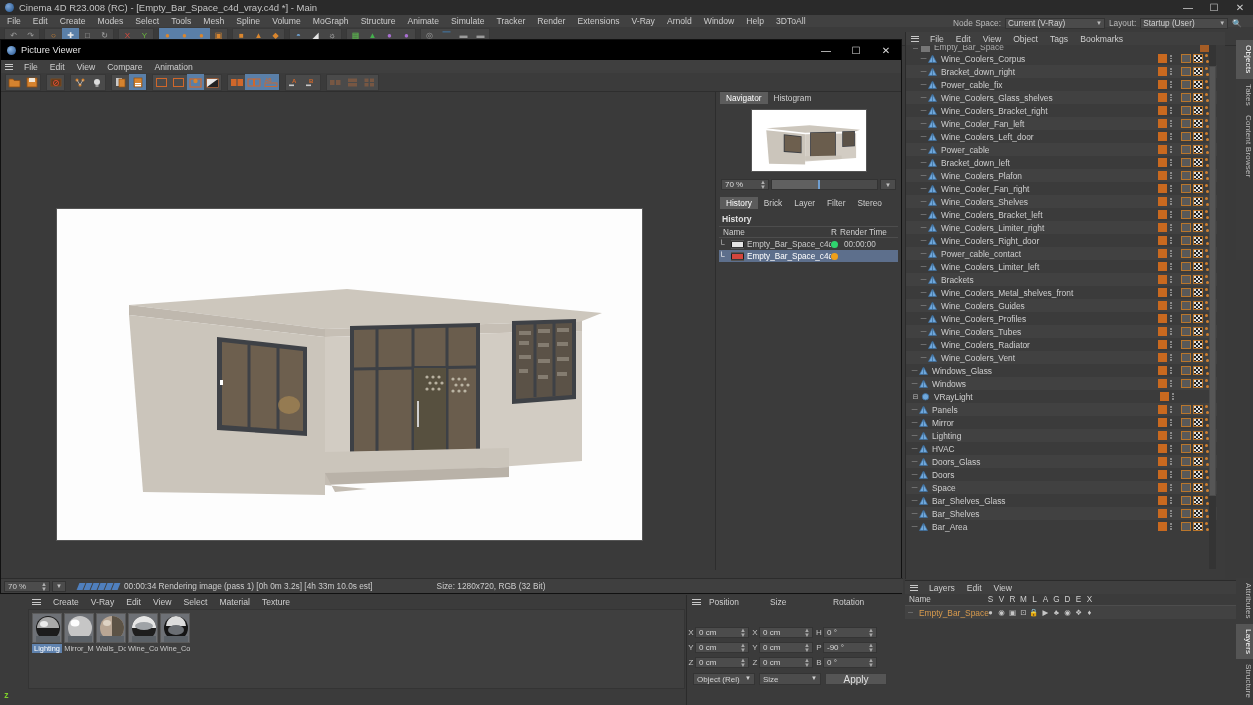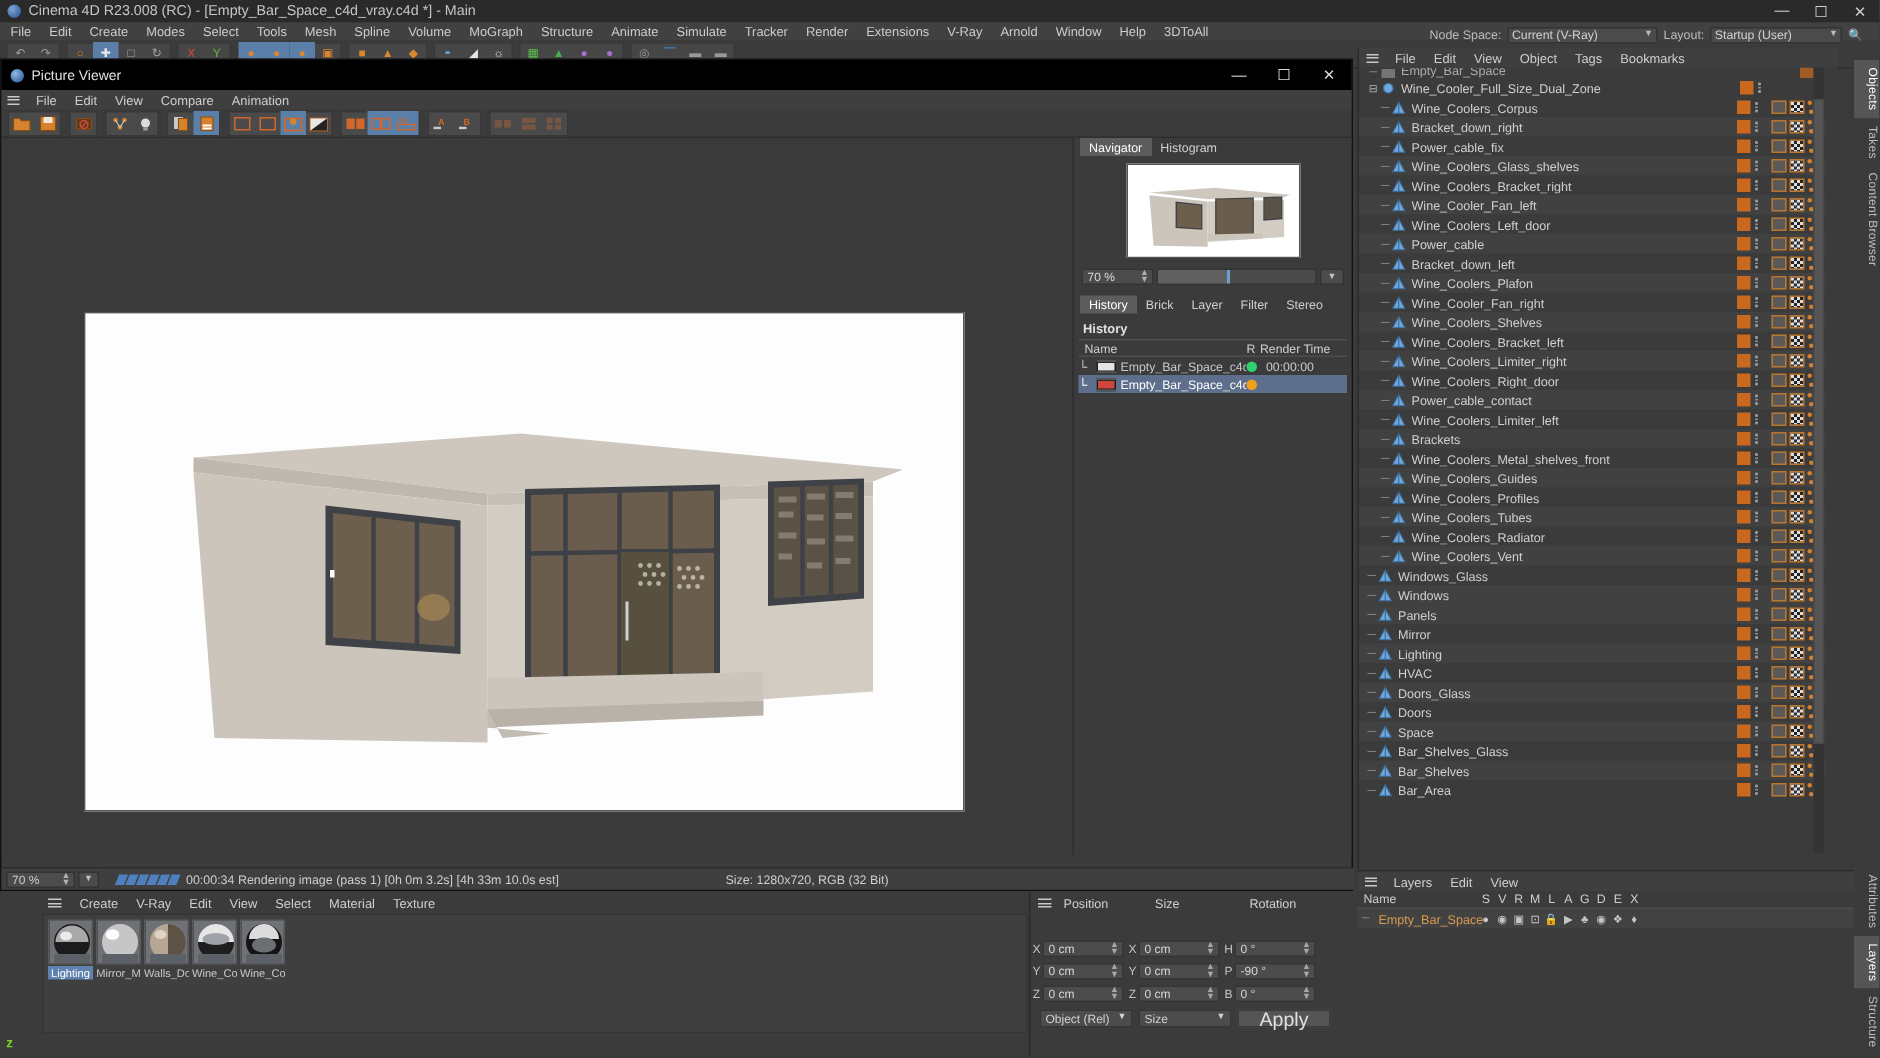--- a/index.html
+++ b/index.html
@@ -193,21 +193,21 @@
   #pv-zoom-field {
     width:46px; height:11px; margin-left:3px; background:#4c4c4c;
     border:1px solid #333; display:flex; align-items:center; padding-left:3px;
     position:relative; font-size:8px;
   }
   #pv-zoom-field .spin { position:absolute; right:2px; top:0; font-size:6px;
                          line-height:5px; color:#b0b0b0; }
   #pv-prog { display:flex; align-items:center; margin-left:12px; gap:1px; }
   #pv-prog .bar { width:6px; height:7px; background:#4f7fbd; transform:skewX(-22deg); }
   #pv-statustext { margin-left:5px; white-space:nowrap; }
-  #pv-sizetext { margin-left:111px; white-space:nowrap; }
+  #pv-sizetext { margin-left:64px; white-space:nowrap; }
   #om-panel {
     left:905px; top:32px; width:320px; height:547px;
     background:#3b3b3b; border-left:1px solid #2b2b2b;
   }
   #om-menubar { height:13px; display:flex; align-items:center;
                 background:#3f3f3f; }
   #om-menubar .hamb { margin:0 5px 0 5px; display:flex; flex-direction:column;
                       gap:1.5px; }
   #om-menubar .hamb i { display:block; width:8px; height:1px; background:#c9c9c9; }
   #om-menubar .mi { padding:0 6px; font-size:8.6px; color:#cfcfcf; }
@@ -346,21 +346,21 @@
            padding-left:3px; position:relative; flex:0 0 auto; margin-right:2px; }
   .co-in .spin { position:absolute; right:2px; top:0; font-size:6px;
                  line-height:5px; color:#a8a8a8; }
   #co-btn-row { display:flex; align-items:center; margin-top:4px; gap:4px;
                 padding-left:6px; }
   .co-sel { height:12px; background:#4c4c4c; border:1px solid #343434;
             font-size:8px; color:#d2d2d2; display:flex; align-items:center;
             padding:0 3px; position:relative; }
   .co-sel .car { position:absolute; right:3px; top:1px; font-size:6px; }
   #co-apply { width:62px; height:12px; background:#555; border:1px solid #3a3a3a;
-              font-size:13px; color:#e0e0e0; display:flex; align-items:center;
+              font-size:10px; color:#e0e0e0; display:flex; align-items:center;
               justify-content:center; }
 </style>
 </head>
 <body>
 
 <div id="app-titlebar" class="abs">
   <span class="c4d-logo"></span>
   <span id="app-title-text">Cinema 4D R23.008 (RC) - [Empty_Bar_Space_c4d_vray.c4d *] - Main</span>
   <div id="app-win-controls">
     <div class="wb">—</div>
@@ -872,684 +872,684 @@
         <span class="om-right">
           <span class="mat-chip"></span>
           <span class="dots3">
             <i></i>
             <i></i>
             <i></i>
           </span>
         </span>
       </div>
       <div class="om-row">
+        <span class="pad" style="width:14px"></span>
+        <span class="dash">─</span>
+        <span class="om-icon"><svg width="11" height="10" viewBox="0 0 11 10">
+            <polygon points="5.5,1 9.5,8.5 1.5,8.5" fill="#6fa8dc" stroke="#3d6f9e" stroke-width="0.7"></polygon>
+            <line x1="5.5" y1="1" x2="5.5" y2="8.5" stroke="#2d5a84" stroke-width="0.6"></line>
+          </svg></span>
+        <span class="lbl">Wine_Coolers_Corpus</span>
+        <span class="om-right">
+          <span class="mat-chip"></span>
+          <span class="dots3">
+            <i></i>
+            <i></i>
+            <i></i>
+          </span>
+          <span style="width:4px"></span>
+          <span class="tag-sq"></span>
+          <span class="tag-chk"></span>
+          <span class="tag-dots">
+            <i style="left:0;top:0"></i>
+            <i style="left:4px;top:3px"></i>
+            <i style="left:1px;top:6px"></i>
+          </span>
+        </span>
+      </div>
+      <div class="om-row alt">
+        <span class="pad" style="width:14px"></span>
+        <span class="dash">─</span>
+        <span class="om-icon"><svg width="11" height="10" viewBox="0 0 11 10">
+            <polygon points="5.5,1 9.5,8.5 1.5,8.5" fill="#6fa8dc" stroke="#3d6f9e" stroke-width="0.7"></polygon>
+            <line x1="5.5" y1="1" x2="5.5" y2="8.5" stroke="#2d5a84" stroke-width="0.6"></line>
+          </svg></span>
+        <span class="lbl">Bracket_down_right</span>
+        <span class="om-right">
+          <span class="mat-chip"></span>
+          <span class="dots3">
+            <i></i>
+            <i></i>
+            <i></i>
+          </span>
+          <span style="width:4px"></span>
+          <span class="tag-sq"></span>
+          <span class="tag-chk"></span>
+          <span class="tag-dots">
+            <i style="left:0;top:0"></i>
+            <i style="left:4px;top:3px"></i>
+            <i style="left:1px;top:6px"></i>
+          </span>
+        </span>
+      </div>
+      <div class="om-row">
+        <span class="pad" style="width:14px"></span>
+        <span class="dash">─</span>
+        <span class="om-icon"><svg width="11" height="10" viewBox="0 0 11 10">
+            <polygon points="5.5,1 9.5,8.5 1.5,8.5" fill="#6fa8dc" stroke="#3d6f9e" stroke-width="0.7"></polygon>
+            <line x1="5.5" y1="1" x2="5.5" y2="8.5" stroke="#2d5a84" stroke-width="0.6"></line>
+          </svg></span>
+        <span class="lbl">Power_cable_fix</span>
+        <span class="om-right">
+          <span class="mat-chip"></span>
+          <span class="dots3">
+            <i></i>
+            <i></i>
+            <i></i>
+          </span>
+          <span style="width:4px"></span>
+          <span class="tag-sq"></span>
+          <span class="tag-chk"></span>
+          <span class="tag-dots">
+            <i style="left:0;top:0"></i>
+            <i style="left:4px;top:3px"></i>
+            <i style="left:1px;top:6px"></i>
+          </span>
+        </span>
+      </div>
+      <div class="om-row alt">
+        <span class="pad" style="width:14px"></span>
+        <span class="dash">─</span>
+        <span class="om-icon"><svg width="11" height="10" viewBox="0 0 11 10">
+            <polygon points="5.5,1 9.5,8.5 1.5,8.5" fill="#6fa8dc" stroke="#3d6f9e" stroke-width="0.7"></polygon>
+            <line x1="5.5" y1="1" x2="5.5" y2="8.5" stroke="#2d5a84" stroke-width="0.6"></line>
+          </svg></span>
+        <span class="lbl">Wine_Coolers_Glass_shelves</span>
+        <span class="om-right">
+          <span class="mat-chip"></span>
+          <span class="dots3">
+            <i></i>
+            <i></i>
+            <i></i>
+          </span>
+          <span style="width:4px"></span>
+          <span class="tag-sq"></span>
+          <span class="tag-chk"></span>
+          <span class="tag-dots">
+            <i style="left:0;top:0"></i>
+            <i style="left:4px;top:3px"></i>
+            <i style="left:1px;top:6px"></i>
+          </span>
+        </span>
+      </div>
+      <div class="om-row">
+        <span class="pad" style="width:14px"></span>
+        <span class="dash">─</span>
+        <span class="om-icon"><svg width="11" height="10" viewBox="0 0 11 10">
+            <polygon points="5.5,1 9.5,8.5 1.5,8.5" fill="#6fa8dc" stroke="#3d6f9e" stroke-width="0.7"></polygon>
+            <line x1="5.5" y1="1" x2="5.5" y2="8.5" stroke="#2d5a84" stroke-width="0.6"></line>
+          </svg></span>
+        <span class="lbl">Wine_Coolers_Bracket_right</span>
+        <span class="om-right">
+          <span class="mat-chip"></span>
+          <span class="dots3">
+            <i></i>
+            <i></i>
+            <i></i>
+          </span>
+          <span style="width:4px"></span>
+          <span class="tag-sq"></span>
+          <span class="tag-chk"></span>
+          <span class="tag-dots">
+            <i style="left:0;top:0"></i>
+            <i style="left:4px;top:3px"></i>
+            <i style="left:1px;top:6px"></i>
+          </span>
+        </span>
+      </div>
+      <div class="om-row alt">
+        <span class="pad" style="width:14px"></span>
+        <span class="dash">─</span>
+        <span class="om-icon"><svg width="11" height="10" viewBox="0 0 11 10">
+            <polygon points="5.5,1 9.5,8.5 1.5,8.5" fill="#6fa8dc" stroke="#3d6f9e" stroke-width="0.7"></polygon>
+            <line x1="5.5" y1="1" x2="5.5" y2="8.5" stroke="#2d5a84" stroke-width="0.6"></line>
+          </svg></span>
+        <span class="lbl">Wine_Cooler_Fan_left</span>
+        <span class="om-right">
+          <span class="mat-chip"></span>
+          <span class="dots3">
+            <i></i>
+            <i></i>
+            <i></i>
+          </span>
+          <span style="width:4px"></span>
+          <span class="tag-sq"></span>
+          <span class="tag-chk"></span>
+          <span class="tag-dots">
+            <i style="left:0;top:0"></i>
+            <i style="left:4px;top:3px"></i>
+            <i style="left:1px;top:6px"></i>
+          </span>
+        </span>
+      </div>
+      <div class="om-row">
+        <span class="pad" style="width:14px"></span>
+        <span class="dash">─</span>
+        <span class="om-icon"><svg width="11" height="10" viewBox="0 0 11 10">
+            <polygon points="5.5,1 9.5,8.5 1.5,8.5" fill="#6fa8dc" stroke="#3d6f9e" stroke-width="0.7"></polygon>
+            <line x1="5.5" y1="1" x2="5.5" y2="8.5" stroke="#2d5a84" stroke-width="0.6"></line>
+          </svg></span>
+        <span class="lbl">Wine_Coolers_Left_door</span>
+        <span class="om-right">
+          <span class="mat-chip"></span>
+          <span class="dots3">
+            <i></i>
+            <i></i>
+            <i></i>
+          </span>
+          <span style="width:4px"></span>
+          <span class="tag-sq"></span>
+          <span class="tag-chk"></span>
+          <span class="tag-dots">
+            <i style="left:0;top:0"></i>
+            <i style="left:4px;top:3px"></i>
+            <i style="left:1px;top:6px"></i>
+          </span>
+        </span>
+      </div>
+      <div class="om-row alt">
+        <span class="pad" style="width:14px"></span>
+        <span class="dash">─</span>
+        <span class="om-icon"><svg width="11" height="10" viewBox="0 0 11 10">
+            <polygon points="5.5,1 9.5,8.5 1.5,8.5" fill="#6fa8dc" stroke="#3d6f9e" stroke-width="0.7"></polygon>
+            <line x1="5.5" y1="1" x2="5.5" y2="8.5" stroke="#2d5a84" stroke-width="0.6"></line>
+          </svg></span>
+        <span class="lbl">Power_cable</span>
+        <span class="om-right">
+          <span class="mat-chip"></span>
+          <span class="dots3">
+            <i></i>
+            <i></i>
+            <i></i>
+          </span>
+          <span style="width:4px"></span>
+          <span class="tag-sq"></span>
+          <span class="tag-chk"></span>
+          <span class="tag-dots">
+            <i style="left:0;top:0"></i>
+            <i style="left:4px;top:3px"></i>
+            <i style="left:1px;top:6px"></i>
+          </span>
+        </span>
+      </div>
+      <div class="om-row">
+        <span class="pad" style="width:14px"></span>
+        <span class="dash">─</span>
+        <span class="om-icon"><svg width="11" height="10" viewBox="0 0 11 10">
+            <polygon points="5.5,1 9.5,8.5 1.5,8.5" fill="#6fa8dc" stroke="#3d6f9e" stroke-width="0.7"></polygon>
+            <line x1="5.5" y1="1" x2="5.5" y2="8.5" stroke="#2d5a84" stroke-width="0.6"></line>
+          </svg></span>
+        <span class="lbl">Bracket_down_left</span>
+        <span class="om-right">
+          <span class="mat-chip"></span>
+          <span class="dots3">
+            <i></i>
+            <i></i>
+            <i></i>
+          </span>
+          <span style="width:4px"></span>
+          <span class="tag-sq"></span>
+          <span class="tag-chk"></span>
+          <span class="tag-dots">
+            <i style="left:0;top:0"></i>
+            <i style="left:4px;top:3px"></i>
+            <i style="left:1px;top:6px"></i>
+          </span>
+        </span>
+      </div>
+      <div class="om-row alt">
+        <span class="pad" style="width:14px"></span>
+        <span class="dash">─</span>
+        <span class="om-icon"><svg width="11" height="10" viewBox="0 0 11 10">
+            <polygon points="5.5,1 9.5,8.5 1.5,8.5" fill="#6fa8dc" stroke="#3d6f9e" stroke-width="0.7"></polygon>
+            <line x1="5.5" y1="1" x2="5.5" y2="8.5" stroke="#2d5a84" stroke-width="0.6"></line>
+          </svg></span>
+        <span class="lbl">Wine_Coolers_Plafon</span>
+        <span class="om-right">
+          <span class="mat-chip"></span>
+          <span class="dots3">
+            <i></i>
+            <i></i>
+            <i></i>
+          </span>
+          <span style="width:4px"></span>
+          <span class="tag-sq"></span>
+          <span class="tag-chk"></span>
+          <span class="tag-dots">
+            <i style="left:0;top:0"></i>
+            <i style="left:4px;top:3px"></i>
+            <i style="left:1px;top:6px"></i>
+          </span>
+        </span>
+      </div>
+      <div class="om-row">
+        <span class="pad" style="width:14px"></span>
+        <span class="dash">─</span>
+        <span class="om-icon"><svg width="11" height="10" viewBox="0 0 11 10">
+            <polygon points="5.5,1 9.5,8.5 1.5,8.5" fill="#6fa8dc" stroke="#3d6f9e" stroke-width="0.7"></polygon>
+            <line x1="5.5" y1="1" x2="5.5" y2="8.5" stroke="#2d5a84" stroke-width="0.6"></line>
+          </svg></span>
+        <span class="lbl">Wine_Cooler_Fan_right</span>
+        <span class="om-right">
+          <span class="mat-chip"></span>
+          <span class="dots3">
+            <i></i>
+            <i></i>
+            <i></i>
+          </span>
+          <span style="width:4px"></span>
+          <span class="tag-sq"></span>
+          <span class="tag-chk"></span>
+          <span class="tag-dots">
+            <i style="left:0;top:0"></i>
+            <i style="left:4px;top:3px"></i>
+            <i style="left:1px;top:6px"></i>
+          </span>
+        </span>
+      </div>
+      <div class="om-row alt">
+        <span class="pad" style="width:14px"></span>
+        <span class="dash">─</span>
+        <span class="om-icon"><svg width="11" height="10" viewBox="0 0 11 10">
+            <polygon points="5.5,1 9.5,8.5 1.5,8.5" fill="#6fa8dc" stroke="#3d6f9e" stroke-width="0.7"></polygon>
+            <line x1="5.5" y1="1" x2="5.5" y2="8.5" stroke="#2d5a84" stroke-width="0.6"></line>
+          </svg></span>
+        <span class="lbl">Wine_Coolers_Shelves</span>
+        <span class="om-right">
+          <span class="mat-chip"></span>
+          <span class="dots3">
+            <i></i>
+            <i></i>
+            <i></i>
+          </span>
+          <span style="width:4px"></span>
+          <span class="tag-sq"></span>
+          <span class="tag-chk"></span>
+          <span class="tag-dots">
+            <i style="left:0;top:0"></i>
+            <i style="left:4px;top:3px"></i>
+            <i style="left:1px;top:6px"></i>
+          </span>
+        </span>
+      </div>
+      <div class="om-row">
+        <span class="pad" style="width:14px"></span>
+        <span class="dash">─</span>
+        <span class="om-icon"><svg width="11" height="10" viewBox="0 0 11 10">
+            <polygon points="5.5,1 9.5,8.5 1.5,8.5" fill="#6fa8dc" stroke="#3d6f9e" stroke-width="0.7"></polygon>
+            <line x1="5.5" y1="1" x2="5.5" y2="8.5" stroke="#2d5a84" stroke-width="0.6"></line>
+          </svg></span>
+        <span class="lbl">Wine_Coolers_Bracket_left</span>
+        <span class="om-right">
+          <span class="mat-chip"></span>
+          <span class="dots3">
+            <i></i>
+            <i></i>
+            <i></i>
+          </span>
+          <span style="width:4px"></span>
+          <span class="tag-sq"></span>
+          <span class="tag-chk"></span>
+          <span class="tag-dots">
+            <i style="left:0;top:0"></i>
+            <i style="left:4px;top:3px"></i>
+            <i style="left:1px;top:6px"></i>
+          </span>
+        </span>
+      </div>
+      <div class="om-row alt">
+        <span class="pad" style="width:14px"></span>
+        <span class="dash">─</span>
+        <span class="om-icon"><svg width="11" height="10" viewBox="0 0 11 10">
+            <polygon points="5.5,1 9.5,8.5 1.5,8.5" fill="#6fa8dc" stroke="#3d6f9e" stroke-width="0.7"></polygon>
+            <line x1="5.5" y1="1" x2="5.5" y2="8.5" stroke="#2d5a84" stroke-width="0.6"></line>
+          </svg></span>
+        <span class="lbl">Wine_Coolers_Limiter_right</span>
+        <span class="om-right">
+          <span class="mat-chip"></span>
+          <span class="dots3">
+            <i></i>
+            <i></i>
+            <i></i>
+          </span>
+          <span style="width:4px"></span>
+          <span class="tag-sq"></span>
+          <span class="tag-chk"></span>
+          <span class="tag-dots">
+            <i style="left:0;top:0"></i>
+            <i style="left:4px;top:3px"></i>
+            <i style="left:1px;top:6px"></i>
+          </span>
+        </span>
+      </div>
+      <div class="om-row">
+        <span class="pad" style="width:14px"></span>
+        <span class="dash">─</span>
+        <span class="om-icon"><svg width="11" height="10" viewBox="0 0 11 10">
+            <polygon points="5.5,1 9.5,8.5 1.5,8.5" fill="#6fa8dc" stroke="#3d6f9e" stroke-width="0.7"></polygon>
+            <line x1="5.5" y1="1" x2="5.5" y2="8.5" stroke="#2d5a84" stroke-width="0.6"></line>
+          </svg></span>
+        <span class="lbl">Wine_Coolers_Right_door</span>
+        <span class="om-right">
+          <span class="mat-chip"></span>
+          <span class="dots3">
+            <i></i>
+            <i></i>
+            <i></i>
+          </span>
+          <span style="width:4px"></span>
+          <span class="tag-sq"></span>
+          <span class="tag-chk"></span>
+          <span class="tag-dots">
+            <i style="left:0;top:0"></i>
+            <i style="left:4px;top:3px"></i>
+            <i style="left:1px;top:6px"></i>
+          </span>
+        </span>
+      </div>
+      <div class="om-row alt">
+        <span class="pad" style="width:14px"></span>
+        <span class="dash">─</span>
+        <span class="om-icon"><svg width="11" height="10" viewBox="0 0 11 10">
+            <polygon points="5.5,1 9.5,8.5 1.5,8.5" fill="#6fa8dc" stroke="#3d6f9e" stroke-width="0.7"></polygon>
+            <line x1="5.5" y1="1" x2="5.5" y2="8.5" stroke="#2d5a84" stroke-width="0.6"></line>
+          </svg></span>
+        <span class="lbl">Power_cable_contact</span>
+        <span class="om-right">
+          <span class="mat-chip"></span>
+          <span class="dots3">
+            <i></i>
+            <i></i>
+            <i></i>
+          </span>
+          <span style="width:4px"></span>
+          <span class="tag-sq"></span>
+          <span class="tag-chk"></span>
+          <span class="tag-dots">
+            <i style="left:0;top:0"></i>
+            <i style="left:4px;top:3px"></i>
+            <i style="left:1px;top:6px"></i>
+          </span>
+        </span>
+      </div>
+      <div class="om-row">
+        <span class="pad" style="width:14px"></span>
+        <span class="dash">─</span>
+        <span class="om-icon"><svg width="11" height="10" viewBox="0 0 11 10">
+            <polygon points="5.5,1 9.5,8.5 1.5,8.5" fill="#6fa8dc" stroke="#3d6f9e" stroke-width="0.7"></polygon>
+            <line x1="5.5" y1="1" x2="5.5" y2="8.5" stroke="#2d5a84" stroke-width="0.6"></line>
+          </svg></span>
+        <span class="lbl">Wine_Coolers_Limiter_left</span>
+        <span class="om-right">
+          <span class="mat-chip"></span>
+          <span class="dots3">
+            <i></i>
+            <i></i>
+            <i></i>
+          </span>
+          <span style="width:4px"></span>
+          <span class="tag-sq"></span>
+          <span class="tag-chk"></span>
+          <span class="tag-dots">
+            <i style="left:0;top:0"></i>
+            <i style="left:4px;top:3px"></i>
+            <i style="left:1px;top:6px"></i>
+          </span>
+        </span>
+      </div>
+      <div class="om-row alt">
+        <span class="pad" style="width:14px"></span>
+        <span class="dash">─</span>
+        <span class="om-icon"><svg width="11" height="10" viewBox="0 0 11 10">
+            <polygon points="5.5,1 9.5,8.5 1.5,8.5" fill="#6fa8dc" stroke="#3d6f9e" stroke-width="0.7"></polygon>
+            <line x1="5.5" y1="1" x2="5.5" y2="8.5" stroke="#2d5a84" stroke-width="0.6"></line>
+          </svg></span>
+        <span class="lbl">Brackets</span>
+        <span class="om-right">
+          <span class="mat-chip"></span>
+          <span class="dots3">
+            <i></i>
+            <i></i>
+            <i></i>
+          </span>
+          <span style="width:4px"></span>
+          <span class="tag-sq"></span>
+          <span class="tag-chk"></span>
+          <span class="tag-dots">
+            <i style="left:0;top:0"></i>
+            <i style="left:4px;top:3px"></i>
+            <i style="left:1px;top:6px"></i>
+          </span>
+        </span>
+      </div>
+      <div class="om-row">
+        <span class="pad" style="width:14px"></span>
+        <span class="dash">─</span>
+        <span class="om-icon"><svg width="11" height="10" viewBox="0 0 11 10">
+            <polygon points="5.5,1 9.5,8.5 1.5,8.5" fill="#6fa8dc" stroke="#3d6f9e" stroke-width="0.7"></polygon>
+            <line x1="5.5" y1="1" x2="5.5" y2="8.5" stroke="#2d5a84" stroke-width="0.6"></line>
+          </svg></span>
+        <span class="lbl">Wine_Coolers_Metal_shelves_front</span>
+        <span class="om-right">
+          <span class="mat-chip"></span>
+          <span class="dots3">
+            <i></i>
+            <i></i>
+            <i></i>
+          </span>
+          <span style="width:4px"></span>
+          <span class="tag-sq"></span>
+          <span class="tag-chk"></span>
+          <span class="tag-dots">
+            <i style="left:0;top:0"></i>
+            <i style="left:4px;top:3px"></i>
+            <i style="left:1px;top:6px"></i>
+          </span>
+        </span>
+      </div>
+      <div class="om-row alt">
+        <span class="pad" style="width:14px"></span>
+        <span class="dash">─</span>
+        <span class="om-icon"><svg width="11" height="10" viewBox="0 0 11 10">
+            <polygon points="5.5,1 9.5,8.5 1.5,8.5" fill="#6fa8dc" stroke="#3d6f9e" stroke-width="0.7"></polygon>
+            <line x1="5.5" y1="1" x2="5.5" y2="8.5" stroke="#2d5a84" stroke-width="0.6"></line>
+          </svg></span>
+        <span class="lbl">Wine_Coolers_Guides</span>
+        <span class="om-right">
+          <span class="mat-chip"></span>
+          <span class="dots3">
+            <i></i>
+            <i></i>
+            <i></i>
+          </span>
+          <span style="width:4px"></span>
+          <span class="tag-sq"></span>
+          <span class="tag-chk"></span>
+          <span class="tag-dots">
+            <i style="left:0;top:0"></i>
+            <i style="left:4px;top:3px"></i>
+            <i style="left:1px;top:6px"></i>
+          </span>
+        </span>
+      </div>
+      <div class="om-row">
+        <span class="pad" style="width:14px"></span>
+        <span class="dash">─</span>
+        <span class="om-icon"><svg width="11" height="10" viewBox="0 0 11 10">
+            <polygon points="5.5,1 9.5,8.5 1.5,8.5" fill="#6fa8dc" stroke="#3d6f9e" stroke-width="0.7"></polygon>
+            <line x1="5.5" y1="1" x2="5.5" y2="8.5" stroke="#2d5a84" stroke-width="0.6"></line>
+          </svg></span>
+        <span class="lbl">Wine_Coolers_Profiles</span>
+        <span class="om-right">
+          <span class="mat-chip"></span>
+          <span class="dots3">
+            <i></i>
+            <i></i>
+            <i></i>
+          </span>
+          <span style="width:4px"></span>
+          <span class="tag-sq"></span>
+          <span class="tag-chk"></span>
+          <span class="tag-dots">
+            <i style="left:0;top:0"></i>
+            <i style="left:4px;top:3px"></i>
+            <i style="left:1px;top:6px"></i>
+          </span>
+        </span>
+      </div>
+      <div class="om-row alt">
+        <span class="pad" style="width:14px"></span>
+        <span class="dash">─</span>
+        <span class="om-icon"><svg width="11" height="10" viewBox="0 0 11 10">
+            <polygon points="5.5,1 9.5,8.5 1.5,8.5" fill="#6fa8dc" stroke="#3d6f9e" stroke-width="0.7"></polygon>
+            <line x1="5.5" y1="1" x2="5.5" y2="8.5" stroke="#2d5a84" stroke-width="0.6"></line>
+          </svg></span>
+        <span class="lbl">Wine_Coolers_Tubes</span>
+        <span class="om-right">
+          <span class="mat-chip"></span>
+          <span class="dots3">
+            <i></i>
+            <i></i>
+            <i></i>
+          </span>
+          <span style="width:4px"></span>
+          <span class="tag-sq"></span>
+          <span class="tag-chk"></span>
+          <span class="tag-dots">
+            <i style="left:0;top:0"></i>
+            <i style="left:4px;top:3px"></i>
+            <i style="left:1px;top:6px"></i>
+          </span>
+        </span>
+      </div>
+      <div class="om-row">
+        <span class="pad" style="width:14px"></span>
+        <span class="dash">─</span>
+        <span class="om-icon"><svg width="11" height="10" viewBox="0 0 11 10">
+            <polygon points="5.5,1 9.5,8.5 1.5,8.5" fill="#6fa8dc" stroke="#3d6f9e" stroke-width="0.7"></polygon>
+            <line x1="5.5" y1="1" x2="5.5" y2="8.5" stroke="#2d5a84" stroke-width="0.6"></line>
+          </svg></span>
+        <span class="lbl">Wine_Coolers_Radiator</span>
+        <span class="om-right">
+          <span class="mat-chip"></span>
+          <span class="dots3">
+            <i></i>
+            <i></i>
+            <i></i>
+          </span>
+          <span style="width:4px"></span>
+          <span class="tag-sq"></span>
+          <span class="tag-chk"></span>
+          <span class="tag-dots">
+            <i style="left:0;top:0"></i>
+            <i style="left:4px;top:3px"></i>
+            <i style="left:1px;top:6px"></i>
+          </span>
+        </span>
+      </div>
+      <div class="om-row alt">
+        <span class="pad" style="width:14px"></span>
+        <span class="dash">─</span>
+        <span class="om-icon"><svg width="11" height="10" viewBox="0 0 11 10">
+            <polygon points="5.5,1 9.5,8.5 1.5,8.5" fill="#6fa8dc" stroke="#3d6f9e" stroke-width="0.7"></polygon>
+            <line x1="5.5" y1="1" x2="5.5" y2="8.5" stroke="#2d5a84" stroke-width="0.6"></line>
+          </svg></span>
+        <span class="lbl">Wine_Coolers_Vent</span>
+        <span class="om-right">
+          <span class="mat-chip"></span>
+          <span class="dots3">
+            <i></i>
+            <i></i>
+            <i></i>
+          </span>
+          <span style="width:4px"></span>
+          <span class="tag-sq"></span>
+          <span class="tag-chk"></span>
+          <span class="tag-dots">
+            <i style="left:0;top:0"></i>
+            <i style="left:4px;top:3px"></i>
+            <i style="left:1px;top:6px"></i>
+          </span>
+        </span>
+      </div>
+      <div class="om-row">
+        <span class="pad" style="width:5px"></span>
+        <span class="dash">─</span>
+        <span class="om-icon"><svg width="11" height="10" viewBox="0 0 11 10">
+            <polygon points="5.5,1 9.5,8.5 1.5,8.5" fill="#6fa8dc" stroke="#3d6f9e" stroke-width="0.7"></polygon>
+            <line x1="5.5" y1="1" x2="5.5" y2="8.5" stroke="#2d5a84" stroke-width="0.6"></line>
+          </svg></span>
+        <span class="lbl">Windows_Glass</span>
+        <span class="om-right">
+          <span class="mat-chip"></span>
+          <span class="dots3">
+            <i></i>
+            <i></i>
+            <i></i>
+          </span>
+          <span style="width:4px"></span>
+          <span class="tag-sq"></span>
+          <span class="tag-chk"></span>
+          <span class="tag-dots">
+            <i style="left:0;top:0"></i>
+            <i style="left:4px;top:3px"></i>
+            <i style="left:1px;top:6px"></i>
+          </span>
+        </span>
+      </div>
+      <div class="om-row alt">
+        <span class="pad" style="width:5px"></span>
+        <span class="dash">─</span>
+        <span class="om-icon"><svg width="11" height="10" viewBox="0 0 11 10">
+            <polygon points="5.5,1 9.5,8.5 1.5,8.5" fill="#6fa8dc" stroke="#3d6f9e" stroke-width="0.7"></polygon>
+            <line x1="5.5" y1="1" x2="5.5" y2="8.5" stroke="#2d5a84" stroke-width="0.6"></line>
+          </svg></span>
+        <span class="lbl">Windows</span>
+        <span class="om-right">
+          <span class="mat-chip"></span>
+          <span class="dots3">
+            <i></i>
+            <i></i>
+            <i></i>
+          </span>
+          <span style="width:4px"></span>
+          <span class="tag-sq"></span>
+          <span class="tag-chk"></span>
+          <span class="tag-dots">
+            <i style="left:0;top:0"></i>
+            <i style="left:4px;top:3px"></i>
+            <i style="left:1px;top:6px"></i>
+          </span>
+        </span>
+      </div>
+      <div class="om-row">
         <span class="pad" style="width:5px"></span>
         <span class="twist">⊟</span>
         <span class="om-icon"><svg width="11" height="10" viewBox="0 0 11 10">
             <circle cx="5.5" cy="4.8" r="3.2" fill="#6fa8dc" stroke="#3d6f9e" stroke-width="0.8"></circle>
           </svg></span>
-        <span class="lbl">Wine_Cooler_Full_Size_Dual_Zone</span>
+        <span class="lbl">VRayLight</span>
         <span class="om-right">
           <span class="mat-chip"></span>
           <span class="dots3">
             <i></i>
             <i></i>
             <i></i>
           </span>
           <span style="width:38px"></span>
-        </span>
-      </div>
-      <div class="om-row">
-        <span class="pad" style="width:14px"></span>
-        <span class="dash">─</span>
-        <span class="om-icon"><svg width="11" height="10" viewBox="0 0 11 10">
-            <polygon points="5.5,1 9.5,8.5 1.5,8.5" fill="#6fa8dc" stroke="#3d6f9e" stroke-width="0.7"></polygon>
-            <line x1="5.5" y1="1" x2="5.5" y2="8.5" stroke="#2d5a84" stroke-width="0.6"></line>
-          </svg></span>
-        <span class="lbl">Wine_Coolers_Corpus</span>
-        <span class="om-right">
-          <span class="mat-chip"></span>
-          <span class="dots3">
-            <i></i>
-            <i></i>
-            <i></i>
-          </span>
-          <span style="width:4px"></span>
-          <span class="tag-sq"></span>
-          <span class="tag-chk"></span>
-          <span class="tag-dots">
-            <i style="left:0;top:0"></i>
-            <i style="left:4px;top:3px"></i>
-            <i style="left:1px;top:6px"></i>
-          </span>
-        </span>
-      </div>
-      <div class="om-row alt">
-        <span class="pad" style="width:14px"></span>
-        <span class="dash">─</span>
-        <span class="om-icon"><svg width="11" height="10" viewBox="0 0 11 10">
-            <polygon points="5.5,1 9.5,8.5 1.5,8.5" fill="#6fa8dc" stroke="#3d6f9e" stroke-width="0.7"></polygon>
-            <line x1="5.5" y1="1" x2="5.5" y2="8.5" stroke="#2d5a84" stroke-width="0.6"></line>
-          </svg></span>
-        <span class="lbl">Bracket_down_right</span>
-        <span class="om-right">
-          <span class="mat-chip"></span>
-          <span class="dots3">
-            <i></i>
-            <i></i>
-            <i></i>
-          </span>
-          <span style="width:4px"></span>
-          <span class="tag-sq"></span>
-          <span class="tag-chk"></span>
-          <span class="tag-dots">
-            <i style="left:0;top:0"></i>
-            <i style="left:4px;top:3px"></i>
-            <i style="left:1px;top:6px"></i>
-          </span>
-        </span>
-      </div>
-      <div class="om-row">
-        <span class="pad" style="width:14px"></span>
-        <span class="dash">─</span>
-        <span class="om-icon"><svg width="11" height="10" viewBox="0 0 11 10">
-            <polygon points="5.5,1 9.5,8.5 1.5,8.5" fill="#6fa8dc" stroke="#3d6f9e" stroke-width="0.7"></polygon>
-            <line x1="5.5" y1="1" x2="5.5" y2="8.5" stroke="#2d5a84" stroke-width="0.6"></line>
-          </svg></span>
-        <span class="lbl">Power_cable_fix</span>
-        <span class="om-right">
-          <span class="mat-chip"></span>
-          <span class="dots3">
-            <i></i>
-            <i></i>
-            <i></i>
-          </span>
-          <span style="width:4px"></span>
-          <span class="tag-sq"></span>
-          <span class="tag-chk"></span>
-          <span class="tag-dots">
-            <i style="left:0;top:0"></i>
-            <i style="left:4px;top:3px"></i>
-            <i style="left:1px;top:6px"></i>
-          </span>
-        </span>
-      </div>
-      <div class="om-row alt">
-        <span class="pad" style="width:14px"></span>
-        <span class="dash">─</span>
-        <span class="om-icon"><svg width="11" height="10" viewBox="0 0 11 10">
-            <polygon points="5.5,1 9.5,8.5 1.5,8.5" fill="#6fa8dc" stroke="#3d6f9e" stroke-width="0.7"></polygon>
-            <line x1="5.5" y1="1" x2="5.5" y2="8.5" stroke="#2d5a84" stroke-width="0.6"></line>
-          </svg></span>
-        <span class="lbl">Wine_Coolers_Glass_shelves</span>
-        <span class="om-right">
-          <span class="mat-chip"></span>
-          <span class="dots3">
-            <i></i>
-            <i></i>
-            <i></i>
-          </span>
-          <span style="width:4px"></span>
-          <span class="tag-sq"></span>
-          <span class="tag-chk"></span>
-          <span class="tag-dots">
-            <i style="left:0;top:0"></i>
-            <i style="left:4px;top:3px"></i>
-            <i style="left:1px;top:6px"></i>
-          </span>
-        </span>
-      </div>
-      <div class="om-row">
-        <span class="pad" style="width:14px"></span>
-        <span class="dash">─</span>
-        <span class="om-icon"><svg width="11" height="10" viewBox="0 0 11 10">
-            <polygon points="5.5,1 9.5,8.5 1.5,8.5" fill="#6fa8dc" stroke="#3d6f9e" stroke-width="0.7"></polygon>
-            <line x1="5.5" y1="1" x2="5.5" y2="8.5" stroke="#2d5a84" stroke-width="0.6"></line>
-          </svg></span>
-        <span class="lbl">Wine_Coolers_Bracket_right</span>
-        <span class="om-right">
-          <span class="mat-chip"></span>
-          <span class="dots3">
-            <i></i>
-            <i></i>
-            <i></i>
-          </span>
-          <span style="width:4px"></span>
-          <span class="tag-sq"></span>
-          <span class="tag-chk"></span>
-          <span class="tag-dots">
-            <i style="left:0;top:0"></i>
-            <i style="left:4px;top:3px"></i>
-            <i style="left:1px;top:6px"></i>
-          </span>
-        </span>
-      </div>
-      <div class="om-row alt">
-        <span class="pad" style="width:14px"></span>
-        <span class="dash">─</span>
-        <span class="om-icon"><svg width="11" height="10" viewBox="0 0 11 10">
-            <polygon points="5.5,1 9.5,8.5 1.5,8.5" fill="#6fa8dc" stroke="#3d6f9e" stroke-width="0.7"></polygon>
-            <line x1="5.5" y1="1" x2="5.5" y2="8.5" stroke="#2d5a84" stroke-width="0.6"></line>
-          </svg></span>
-        <span class="lbl">Wine_Cooler_Fan_left</span>
-        <span class="om-right">
-          <span class="mat-chip"></span>
-          <span class="dots3">
-            <i></i>
-            <i></i>
-            <i></i>
-          </span>
-          <span style="width:4px"></span>
-          <span class="tag-sq"></span>
-          <span class="tag-chk"></span>
-          <span class="tag-dots">
-            <i style="left:0;top:0"></i>
-            <i style="left:4px;top:3px"></i>
-            <i style="left:1px;top:6px"></i>
-          </span>
-        </span>
-      </div>
-      <div class="om-row">
-        <span class="pad" style="width:14px"></span>
-        <span class="dash">─</span>
-        <span class="om-icon"><svg width="11" height="10" viewBox="0 0 11 10">
-            <polygon points="5.5,1 9.5,8.5 1.5,8.5" fill="#6fa8dc" stroke="#3d6f9e" stroke-width="0.7"></polygon>
-            <line x1="5.5" y1="1" x2="5.5" y2="8.5" stroke="#2d5a84" stroke-width="0.6"></line>
-          </svg></span>
-        <span class="lbl">Wine_Coolers_Left_door</span>
-        <span class="om-right">
-          <span class="mat-chip"></span>
-          <span class="dots3">
-            <i></i>
-            <i></i>
-            <i></i>
-          </span>
-          <span style="width:4px"></span>
-          <span class="tag-sq"></span>
-          <span class="tag-chk"></span>
-          <span class="tag-dots">
-            <i style="left:0;top:0"></i>
-            <i style="left:4px;top:3px"></i>
-            <i style="left:1px;top:6px"></i>
-          </span>
-        </span>
-      </div>
-      <div class="om-row alt">
-        <span class="pad" style="width:14px"></span>
-        <span class="dash">─</span>
-        <span class="om-icon"><svg width="11" height="10" viewBox="0 0 11 10">
-            <polygon points="5.5,1 9.5,8.5 1.5,8.5" fill="#6fa8dc" stroke="#3d6f9e" stroke-width="0.7"></polygon>
-            <line x1="5.5" y1="1" x2="5.5" y2="8.5" stroke="#2d5a84" stroke-width="0.6"></line>
-          </svg></span>
-        <span class="lbl">Power_cable</span>
-        <span class="om-right">
-          <span class="mat-chip"></span>
-          <span class="dots3">
-            <i></i>
-            <i></i>
-            <i></i>
-          </span>
-          <span style="width:4px"></span>
-          <span class="tag-sq"></span>
-          <span class="tag-chk"></span>
-          <span class="tag-dots">
-            <i style="left:0;top:0"></i>
-            <i style="left:4px;top:3px"></i>
-            <i style="left:1px;top:6px"></i>
-          </span>
-        </span>
-      </div>
-      <div class="om-row">
-        <span class="pad" style="width:14px"></span>
-        <span class="dash">─</span>
-        <span class="om-icon"><svg width="11" height="10" viewBox="0 0 11 10">
-            <polygon points="5.5,1 9.5,8.5 1.5,8.5" fill="#6fa8dc" stroke="#3d6f9e" stroke-width="0.7"></polygon>
-            <line x1="5.5" y1="1" x2="5.5" y2="8.5" stroke="#2d5a84" stroke-width="0.6"></line>
-          </svg></span>
-        <span class="lbl">Bracket_down_left</span>
-        <span class="om-right">
-          <span class="mat-chip"></span>
-          <span class="dots3">
-            <i></i>
-            <i></i>
-            <i></i>
-          </span>
-          <span style="width:4px"></span>
-          <span class="tag-sq"></span>
-          <span class="tag-chk"></span>
-          <span class="tag-dots">
-            <i style="left:0;top:0"></i>
-            <i style="left:4px;top:3px"></i>
-            <i style="left:1px;top:6px"></i>
-          </span>
-        </span>
-      </div>
-      <div class="om-row alt">
-        <span class="pad" style="width:14px"></span>
-        <span class="dash">─</span>
-        <span class="om-icon"><svg width="11" height="10" viewBox="0 0 11 10">
-            <polygon points="5.5,1 9.5,8.5 1.5,8.5" fill="#6fa8dc" stroke="#3d6f9e" stroke-width="0.7"></polygon>
-            <line x1="5.5" y1="1" x2="5.5" y2="8.5" stroke="#2d5a84" stroke-width="0.6"></line>
-          </svg></span>
-        <span class="lbl">Wine_Coolers_Plafon</span>
-        <span class="om-right">
-          <span class="mat-chip"></span>
-          <span class="dots3">
-            <i></i>
-            <i></i>
-            <i></i>
-          </span>
-          <span style="width:4px"></span>
-          <span class="tag-sq"></span>
-          <span class="tag-chk"></span>
-          <span class="tag-dots">
-            <i style="left:0;top:0"></i>
-            <i style="left:4px;top:3px"></i>
-            <i style="left:1px;top:6px"></i>
-          </span>
-        </span>
-      </div>
-      <div class="om-row">
-        <span class="pad" style="width:14px"></span>
-        <span class="dash">─</span>
-        <span class="om-icon"><svg width="11" height="10" viewBox="0 0 11 10">
-            <polygon points="5.5,1 9.5,8.5 1.5,8.5" fill="#6fa8dc" stroke="#3d6f9e" stroke-width="0.7"></polygon>
-            <line x1="5.5" y1="1" x2="5.5" y2="8.5" stroke="#2d5a84" stroke-width="0.6"></line>
-          </svg></span>
-        <span class="lbl">Wine_Cooler_Fan_right</span>
-        <span class="om-right">
-          <span class="mat-chip"></span>
-          <span class="dots3">
-            <i></i>
-            <i></i>
-            <i></i>
-          </span>
-          <span style="width:4px"></span>
-          <span class="tag-sq"></span>
-          <span class="tag-chk"></span>
-          <span class="tag-dots">
-            <i style="left:0;top:0"></i>
-            <i style="left:4px;top:3px"></i>
-            <i style="left:1px;top:6px"></i>
-          </span>
-        </span>
-      </div>
-      <div class="om-row alt">
-        <span class="pad" style="width:14px"></span>
-        <span class="dash">─</span>
-        <span class="om-icon"><svg width="11" height="10" viewBox="0 0 11 10">
-            <polygon points="5.5,1 9.5,8.5 1.5,8.5" fill="#6fa8dc" stroke="#3d6f9e" stroke-width="0.7"></polygon>
-            <line x1="5.5" y1="1" x2="5.5" y2="8.5" stroke="#2d5a84" stroke-width="0.6"></line>
-          </svg></span>
-        <span class="lbl">Wine_Coolers_Shelves</span>
-        <span class="om-right">
-          <span class="mat-chip"></span>
-          <span class="dots3">
-            <i></i>
-            <i></i>
-            <i></i>
-          </span>
-          <span style="width:4px"></span>
-          <span class="tag-sq"></span>
-          <span class="tag-chk"></span>
-          <span class="tag-dots">
-            <i style="left:0;top:0"></i>
-            <i style="left:4px;top:3px"></i>
-            <i style="left:1px;top:6px"></i>
-          </span>
-        </span>
-      </div>
-      <div class="om-row">
-        <span class="pad" style="width:14px"></span>
-        <span class="dash">─</span>
-        <span class="om-icon"><svg width="11" height="10" viewBox="0 0 11 10">
-            <polygon points="5.5,1 9.5,8.5 1.5,8.5" fill="#6fa8dc" stroke="#3d6f9e" stroke-width="0.7"></polygon>
-            <line x1="5.5" y1="1" x2="5.5" y2="8.5" stroke="#2d5a84" stroke-width="0.6"></line>
-          </svg></span>
-        <span class="lbl">Wine_Coolers_Bracket_left</span>
-        <span class="om-right">
-          <span class="mat-chip"></span>
-          <span class="dots3">
-            <i></i>
-            <i></i>
-            <i></i>
-          </span>
-          <span style="width:4px"></span>
-          <span class="tag-sq"></span>
-          <span class="tag-chk"></span>
-          <span class="tag-dots">
-            <i style="left:0;top:0"></i>
-            <i style="left:4px;top:3px"></i>
-            <i style="left:1px;top:6px"></i>
-          </span>
-        </span>
-      </div>
-      <div class="om-row alt">
-        <span class="pad" style="width:14px"></span>
-        <span class="dash">─</span>
-        <span class="om-icon"><svg width="11" height="10" viewBox="0 0 11 10">
-            <polygon points="5.5,1 9.5,8.5 1.5,8.5" fill="#6fa8dc" stroke="#3d6f9e" stroke-width="0.7"></polygon>
-            <line x1="5.5" y1="1" x2="5.5" y2="8.5" stroke="#2d5a84" stroke-width="0.6"></line>
-          </svg></span>
-        <span class="lbl">Wine_Coolers_Limiter_right</span>
-        <span class="om-right">
-          <span class="mat-chip"></span>
-          <span class="dots3">
-            <i></i>
-            <i></i>
-            <i></i>
-          </span>
-          <span style="width:4px"></span>
-          <span class="tag-sq"></span>
-          <span class="tag-chk"></span>
-          <span class="tag-dots">
-            <i style="left:0;top:0"></i>
-            <i style="left:4px;top:3px"></i>
-            <i style="left:1px;top:6px"></i>
-          </span>
-        </span>
-      </div>
-      <div class="om-row">
-        <span class="pad" style="width:14px"></span>
-        <span class="dash">─</span>
-        <span class="om-icon"><svg width="11" height="10" viewBox="0 0 11 10">
-            <polygon points="5.5,1 9.5,8.5 1.5,8.5" fill="#6fa8dc" stroke="#3d6f9e" stroke-width="0.7"></polygon>
-            <line x1="5.5" y1="1" x2="5.5" y2="8.5" stroke="#2d5a84" stroke-width="0.6"></line>
-          </svg></span>
-        <span class="lbl">Wine_Coolers_Right_door</span>
-        <span class="om-right">
-          <span class="mat-chip"></span>
-          <span class="dots3">
-            <i></i>
-            <i></i>
-            <i></i>
-          </span>
-          <span style="width:4px"></span>
-          <span class="tag-sq"></span>
-          <span class="tag-chk"></span>
-          <span class="tag-dots">
-            <i style="left:0;top:0"></i>
-            <i style="left:4px;top:3px"></i>
-            <i style="left:1px;top:6px"></i>
-          </span>
-        </span>
-      </div>
-      <div class="om-row alt">
-        <span class="pad" style="width:14px"></span>
-        <span class="dash">─</span>
-        <span class="om-icon"><svg width="11" height="10" viewBox="0 0 11 10">
-            <polygon points="5.5,1 9.5,8.5 1.5,8.5" fill="#6fa8dc" stroke="#3d6f9e" stroke-width="0.7"></polygon>
-            <line x1="5.5" y1="1" x2="5.5" y2="8.5" stroke="#2d5a84" stroke-width="0.6"></line>
-          </svg></span>
-        <span class="lbl">Power_cable_contact</span>
-        <span class="om-right">
-          <span class="mat-chip"></span>
-          <span class="dots3">
-            <i></i>
-            <i></i>
-            <i></i>
-          </span>
-          <span style="width:4px"></span>
-          <span class="tag-sq"></span>
-          <span class="tag-chk"></span>
-          <span class="tag-dots">
-            <i style="left:0;top:0"></i>
-            <i style="left:4px;top:3px"></i>
-            <i style="left:1px;top:6px"></i>
-          </span>
-        </span>
-      </div>
-      <div class="om-row">
-        <span class="pad" style="width:14px"></span>
-        <span class="dash">─</span>
-        <span class="om-icon"><svg width="11" height="10" viewBox="0 0 11 10">
-            <polygon points="5.5,1 9.5,8.5 1.5,8.5" fill="#6fa8dc" stroke="#3d6f9e" stroke-width="0.7"></polygon>
-            <line x1="5.5" y1="1" x2="5.5" y2="8.5" stroke="#2d5a84" stroke-width="0.6"></line>
-          </svg></span>
-        <span class="lbl">Wine_Coolers_Limiter_left</span>
-        <span class="om-right">
-          <span class="mat-chip"></span>
-          <span class="dots3">
-            <i></i>
-            <i></i>
-            <i></i>
-          </span>
-          <span style="width:4px"></span>
-          <span class="tag-sq"></span>
-          <span class="tag-chk"></span>
-          <span class="tag-dots">
-            <i style="left:0;top:0"></i>
-            <i style="left:4px;top:3px"></i>
-            <i style="left:1px;top:6px"></i>
-          </span>
-        </span>
-      </div>
-      <div class="om-row alt">
-        <span class="pad" style="width:14px"></span>
-        <span class="dash">─</span>
-        <span class="om-icon"><svg width="11" height="10" viewBox="0 0 11 10">
-            <polygon points="5.5,1 9.5,8.5 1.5,8.5" fill="#6fa8dc" stroke="#3d6f9e" stroke-width="0.7"></polygon>
-            <line x1="5.5" y1="1" x2="5.5" y2="8.5" stroke="#2d5a84" stroke-width="0.6"></line>
-          </svg></span>
-        <span class="lbl">Brackets</span>
-        <span class="om-right">
-          <span class="mat-chip"></span>
-          <span class="dots3">
-            <i></i>
-            <i></i>
-            <i></i>
-          </span>
-          <span style="width:4px"></span>
-          <span class="tag-sq"></span>
-          <span class="tag-chk"></span>
-          <span class="tag-dots">
-            <i style="left:0;top:0"></i>
-            <i style="left:4px;top:3px"></i>
-            <i style="left:1px;top:6px"></i>
-          </span>
-        </span>
-      </div>
-      <div class="om-row">
-        <span class="pad" style="width:14px"></span>
-        <span class="dash">─</span>
-        <span class="om-icon"><svg width="11" height="10" viewBox="0 0 11 10">
-            <polygon points="5.5,1 9.5,8.5 1.5,8.5" fill="#6fa8dc" stroke="#3d6f9e" stroke-width="0.7"></polygon>
-            <line x1="5.5" y1="1" x2="5.5" y2="8.5" stroke="#2d5a84" stroke-width="0.6"></line>
-          </svg></span>
-        <span class="lbl">Wine_Coolers_Metal_shelves_front</span>
-        <span class="om-right">
-          <span class="mat-chip"></span>
-          <span class="dots3">
-            <i></i>
-            <i></i>
-            <i></i>
-          </span>
-          <span style="width:4px"></span>
-          <span class="tag-sq"></span>
-          <span class="tag-chk"></span>
-          <span class="tag-dots">
-            <i style="left:0;top:0"></i>
-            <i style="left:4px;top:3px"></i>
-            <i style="left:1px;top:6px"></i>
-          </span>
-        </span>
-      </div>
-      <div class="om-row alt">
-        <span class="pad" style="width:14px"></span>
-        <span class="dash">─</span>
-        <span class="om-icon"><svg width="11" height="10" viewBox="0 0 11 10">
-            <polygon points="5.5,1 9.5,8.5 1.5,8.5" fill="#6fa8dc" stroke="#3d6f9e" stroke-width="0.7"></polygon>
-            <line x1="5.5" y1="1" x2="5.5" y2="8.5" stroke="#2d5a84" stroke-width="0.6"></line>
-          </svg></span>
-        <span class="lbl">Wine_Coolers_Guides</span>
-        <span class="om-right">
-          <span class="mat-chip"></span>
-          <span class="dots3">
-            <i></i>
-            <i></i>
-            <i></i>
-          </span>
-          <span style="width:4px"></span>
-          <span class="tag-sq"></span>
-          <span class="tag-chk"></span>
-          <span class="tag-dots">
-            <i style="left:0;top:0"></i>
-            <i style="left:4px;top:3px"></i>
-            <i style="left:1px;top:6px"></i>
-          </span>
-        </span>
-      </div>
-      <div class="om-row">
-        <span class="pad" style="width:14px"></span>
-        <span class="dash">─</span>
-        <span class="om-icon"><svg width="11" height="10" viewBox="0 0 11 10">
-            <polygon points="5.5,1 9.5,8.5 1.5,8.5" fill="#6fa8dc" stroke="#3d6f9e" stroke-width="0.7"></polygon>
-            <line x1="5.5" y1="1" x2="5.5" y2="8.5" stroke="#2d5a84" stroke-width="0.6"></line>
-          </svg></span>
-        <span class="lbl">Wine_Coolers_Profiles</span>
-        <span class="om-right">
-          <span class="mat-chip"></span>
-          <span class="dots3">
-            <i></i>
-            <i></i>
-            <i></i>
-          </span>
-          <span style="width:4px"></span>
-          <span class="tag-sq"></span>
-          <span class="tag-chk"></span>
-          <span class="tag-dots">
-            <i style="left:0;top:0"></i>
-            <i style="left:4px;top:3px"></i>
-            <i style="left:1px;top:6px"></i>
-          </span>
-        </span>
-      </div>
-      <div class="om-row alt">
-        <span class="pad" style="width:14px"></span>
-        <span class="dash">─</span>
-        <span class="om-icon"><svg width="11" height="10" viewBox="0 0 11 10">
-            <polygon points="5.5,1 9.5,8.5 1.5,8.5" fill="#6fa8dc" stroke="#3d6f9e" stroke-width="0.7"></polygon>
-            <line x1="5.5" y1="1" x2="5.5" y2="8.5" stroke="#2d5a84" stroke-width="0.6"></line>
-          </svg></span>
-        <span class="lbl">Wine_Coolers_Tubes</span>
-        <span class="om-right">
-          <span class="mat-chip"></span>
-          <span class="dots3">
-            <i></i>
-            <i></i>
-            <i></i>
-          </span>
-          <span style="width:4px"></span>
-          <span class="tag-sq"></span>
-          <span class="tag-chk"></span>
-          <span class="tag-dots">
-            <i style="left:0;top:0"></i>
-            <i style="left:4px;top:3px"></i>
-            <i style="left:1px;top:6px"></i>
-          </span>
-        </span>
-      </div>
-      <div class="om-row">
-        <span class="pad" style="width:14px"></span>
-        <span class="dash">─</span>
-        <span class="om-icon"><svg width="11" height="10" viewBox="0 0 11 10">
-            <polygon points="5.5,1 9.5,8.5 1.5,8.5" fill="#6fa8dc" stroke="#3d6f9e" stroke-width="0.7"></polygon>
-            <line x1="5.5" y1="1" x2="5.5" y2="8.5" stroke="#2d5a84" stroke-width="0.6"></line>
-          </svg></span>
-        <span class="lbl">Wine_Coolers_Radiator</span>
-        <span class="om-right">
-          <span class="mat-chip"></span>
-          <span class="dots3">
-            <i></i>
-            <i></i>
-            <i></i>
-          </span>
-          <span style="width:4px"></span>
-          <span class="tag-sq"></span>
-          <span class="tag-chk"></span>
-          <span class="tag-dots">
-            <i style="left:0;top:0"></i>
-            <i style="left:4px;top:3px"></i>
-            <i style="left:1px;top:6px"></i>
-          </span>
-        </span>
-      </div>
-      <div class="om-row alt">
-        <span class="pad" style="width:14px"></span>
-        <span class="dash">─</span>
-        <span class="om-icon"><svg width="11" height="10" viewBox="0 0 11 10">
-            <polygon points="5.5,1 9.5,8.5 1.5,8.5" fill="#6fa8dc" stroke="#3d6f9e" stroke-width="0.7"></polygon>
-            <line x1="5.5" y1="1" x2="5.5" y2="8.5" stroke="#2d5a84" stroke-width="0.6"></line>
-          </svg></span>
-        <span class="lbl">Wine_Coolers_Vent</span>
-        <span class="om-right">
-          <span class="mat-chip"></span>
-          <span class="dots3">
-            <i></i>
-            <i></i>
-            <i></i>
-          </span>
-          <span style="width:4px"></span>
-          <span class="tag-sq"></span>
-          <span class="tag-chk"></span>
-          <span class="tag-dots">
-            <i style="left:0;top:0"></i>
-            <i style="left:4px;top:3px"></i>
-            <i style="left:1px;top:6px"></i>
-          </span>
-        </span>
-      </div>
-      <div class="om-row">
-        <span class="pad" style="width:5px"></span>
-        <span class="dash">─</span>
-        <span class="om-icon"><svg width="11" height="10" viewBox="0 0 11 10">
-            <polygon points="5.5,1 9.5,8.5 1.5,8.5" fill="#6fa8dc" stroke="#3d6f9e" stroke-width="0.7"></polygon>
-            <line x1="5.5" y1="1" x2="5.5" y2="8.5" stroke="#2d5a84" stroke-width="0.6"></line>
-          </svg></span>
-        <span class="lbl">Windows_Glass</span>
-        <span class="om-right">
-          <span class="mat-chip"></span>
-          <span class="dots3">
-            <i></i>
-            <i></i>
-            <i></i>
-          </span>
-          <span style="width:4px"></span>
-          <span class="tag-sq"></span>
-          <span class="tag-chk"></span>
-          <span class="tag-dots">
-            <i style="left:0;top:0"></i>
-            <i style="left:4px;top:3px"></i>
-            <i style="left:1px;top:6px"></i>
-          </span>
-        </span>
-      </div>
-      <div class="om-row alt">
-        <span class="pad" style="width:5px"></span>
-        <span class="dash">─</span>
-        <span class="om-icon"><svg width="11" height="10" viewBox="0 0 11 10">
-            <polygon points="5.5,1 9.5,8.5 1.5,8.5" fill="#6fa8dc" stroke="#3d6f9e" stroke-width="0.7"></polygon>
-            <line x1="5.5" y1="1" x2="5.5" y2="8.5" stroke="#2d5a84" stroke-width="0.6"></line>
-          </svg></span>
-        <span class="lbl">Windows</span>
-        <span class="om-right">
-          <span class="mat-chip"></span>
-          <span class="dots3">
-            <i></i>
-            <i></i>
-            <i></i>
-          </span>
-          <span style="width:4px"></span>
-          <span class="tag-sq"></span>
-          <span class="tag-chk"></span>
-          <span class="tag-dots">
-            <i style="left:0;top:0"></i>
-            <i style="left:4px;top:3px"></i>
-            <i style="left:1px;top:6px"></i>
-          </span>
         </span>
       </div>
       <div class="om-row alt">
         <span class="pad" style="width:5px"></span>
         <span class="dash">─</span>
         <span class="om-icon"><svg width="11" height="10" viewBox="0 0 11 10">
             <polygon points="5.5,1 9.5,8.5 1.5,8.5" fill="#6fa8dc" stroke="#3d6f9e" stroke-width="0.7"></polygon>
             <line x1="5.5" y1="1" x2="5.5" y2="8.5" stroke="#2d5a84" stroke-width="0.6"></line>
           </svg></span>
         <span class="lbl">Panels</span>

